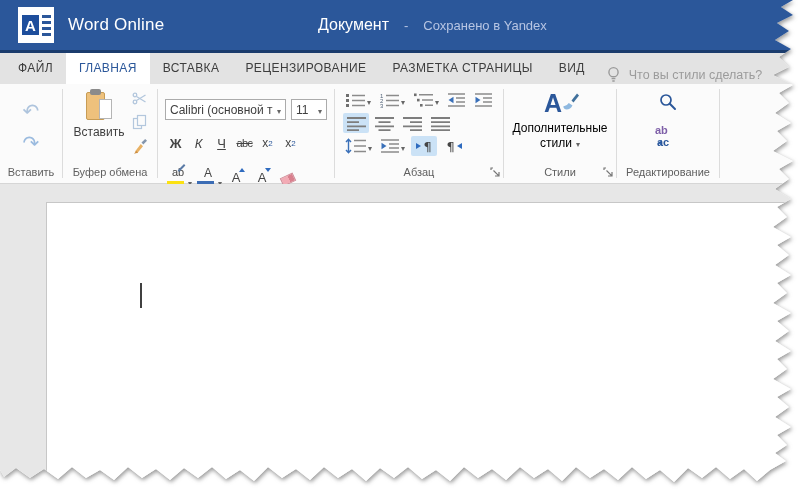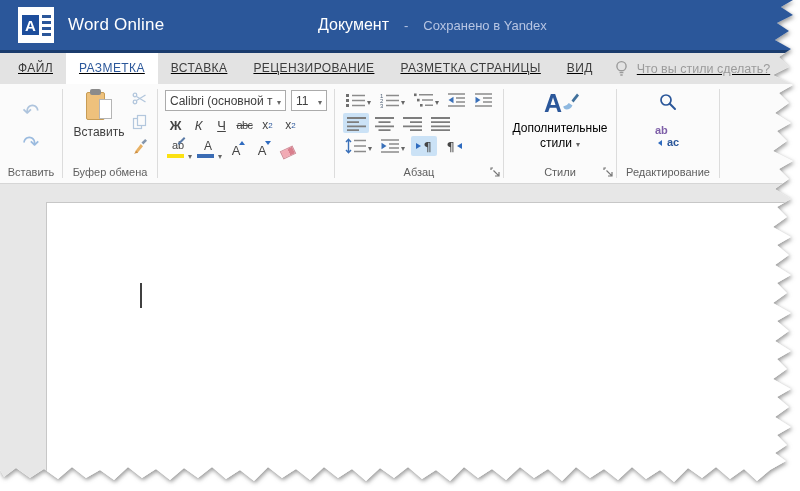--- a/index.html
+++ b/index.html
@@ -19,21 +19,21 @@
   .logo-w { width:17px; height:20px; background:#1e4e9c; color:#fff; font-weight:bold; font-size:14px; display:flex; align-items:center; justify-content:center; }
   .logo-lines { display:flex; flex-direction:column; gap:3px; flex:1; }
   .logo-lines i { display:block; height:3px; background:#2b579a; }
   .brand { color:#fff; font-size:17px; margin-left:14px; letter-spacing:.2px; }
   .title-area { position:absolute; left:318px; top:0; height:50px; display:flex; align-items:center; }
   .doc-title { color:#fff; font-size:16px; }
   .title-dash { color:#b7c5e3; font-size:13px; margin:0 15px; }
   .doc-status { color:#b7c5e3; font-size:13px; }
 
   
-  .tabs { height:31px; background:#e3e3e3; display:flex; align-items:center; padding-left:5px;text-decoration:underline; }
+  .tabs { height:31px; background:#e3e3e3; display:flex; align-items:flex-end; padding-left:5px; }
   .tab { font-size:12px; letter-spacing:.4px; color:#3d3d3d; line-height:31px; padding:0 13px; cursor:default; white-space:nowrap; }
   .tab.active { background:#fff; color:#2b579a; }
   .tellme { display:flex; align-items:center; gap:8px; margin-left:8px; color:#9b9b9b; font-size:12.5px; white-space:nowrap; }
 
   
   .ribbon { height:100px; background:#fbfbfb; border-bottom:1px solid #d6d6d6; display:flex; }
   .sep { width:1px; background:#dcdcdc; margin:5px 0; }
   .grp { display:flex; flex-direction:column; }
   .grp-body { flex:1; }
   .grp-label { font-size:11px; color:#5f5f5f; text-align:center; padding:0 6px 5px; position:relative; white-space:nowrap; }
@@ -54,21 +54,21 @@
   .clip-ic { position:relative; width:26px; height:33px; }
   .clip-board { position:absolute; left:0; top:3px; width:19px; height:28px; background:#eec17c; border:1px solid #c79c55; border-radius:2px; }
   .clip-top { position:absolute; left:4px; top:0; width:11px; height:6px; background:#8b8b8b; border-radius:2px; }
   .clip-paper { position:absolute; right:0; top:10px; width:13px; height:20px; background:#fff; border:1px solid #b5b5b5; }
   .paste-label { font-size:12px; color:#3f3f3f; margin-top:3px; }
   .clip-side { display:flex; flex-direction:column; justify-content:space-between; padding:2px 0 8px; }
 
   
   .grp-font { width:176px; }
   .grp-font .grp-body { display:flex; flex-direction:column; gap:4px; padding:6px 7px 0; }
-  .font-row { display:flex; align-items:flex-start; }
+  .font-row { display:flex; align-items:flex-start;margin-top:9px; }
   .combo { height:21px; border:1px solid #ababab; background:#fff; display:flex; align-items:center; padding:0 4px; font-size:12px; color:#3f3f3f; white-space:nowrap; overflow:hidden; }
   .combo .dd { margin-left:auto; padding-left:3px; }
   .combo-family { flex:1; margin-right:5px; }
   .combo-size { width:36px; }
   .tbtn { width:21px; height:20px; display:inline-flex; align-items:center; justify-content:center; font-size:13px; color:#454545; }
   .g-bold { font-weight:bold; }
   .g-italic { font-style:italic; }
   .g-under { text-decoration:underline; }
   .g-strike { text-decoration:line-through; font-size:11px; letter-spacing:-.5px; }
   .xb { font-size:12px; color:#454545; }
@@ -107,21 +107,21 @@
   .styles-A { position:absolute; left:4px; top:0; font-size:25px; line-height:30px; font-weight:bold; color:#2b579a; }
   .styles-brush { position:absolute; right:0; top:4px; }
   .styles-text { font-size:12px; color:#000000; line-height:15px; text-align:center; }
   .styles-text .dd { margin-left:4px; }
 
   
   .grp-edit { width:102px; }
   .grp-edit .grp-body { display:flex; flex-direction:column; align-items:center; gap:9px; padding-top:9px; }
   .repl { position:relative; width:26px; height:26px; }
   .repl-ab { position:absolute; left:0; top:0; font-size:11px; font-weight:bold; color:#7e5fa8; }
-  .repl-ac { position:absolute; left:12px; top:12px; font-size:11px; font-weight:bold; color:#2b579a; }
+  .repl-ac { position:absolute; left:2px; top:12px; font-size:11px; font-weight:bold; color:#2b579a; }
   .repl-dot { position:absolute; left:3px; top:16px; width:0; height:0; border-top:3px solid transparent; border-bottom:3px solid transparent; border-right:4px solid #2f6bbf; }
 
   
   .docarea { position:relative; height:307px; background:#e7e7e7; overflow:hidden; }
   .page { position:absolute; left:46px; top:18px; right:-12px; bottom:-12px; background:#fff; border:1px solid #c7c7c7; }
   .caret { position:absolute; left:93px; top:80px; width:1.5px; height:25px; background:#404040; }
 </style>
 </head>
 <body>
 
@@ -142,21 +142,21 @@
     <div class="title-area">
       <span class="doc-title">Документ</span>
       <span class="title-dash">-</span>
       <span class="doc-status">Сохранено в Yandex</span>
     </div>
   </div>
   <div class="hdr-line"></div>
 
   <div class="tabs">
     <div class="tab">ФАЙЛ</div>
-    <div class="tab active">РАЗМЕТКА</div>
+    <div class="tab active">ГЛАВНАЯ</div>
     <div class="tab">ВСТАВКА</div>
     <div class="tab">РЕЦЕНЗИРОВАНИЕ</div>
     <div class="tab">РАЗМЕТКА СТРАНИЦЫ</div>
     <div class="tab">ВИД</div>
     <div class="tellme">
       <svg width="15" height="18" viewBox="0 0 15 18">
             <circle cx="7.5" cy="6.2" r="4.6" fill="none" stroke="#9a9a9a" stroke-width="1.4"></circle>
             <path d="M5.6 12.6 h3.8 M6.3 15 h2.4" stroke="#9a9a9a" stroke-width="1.4" fill="none"></path>
           </svg>
       <span>Что вы стили сделать?</span>

